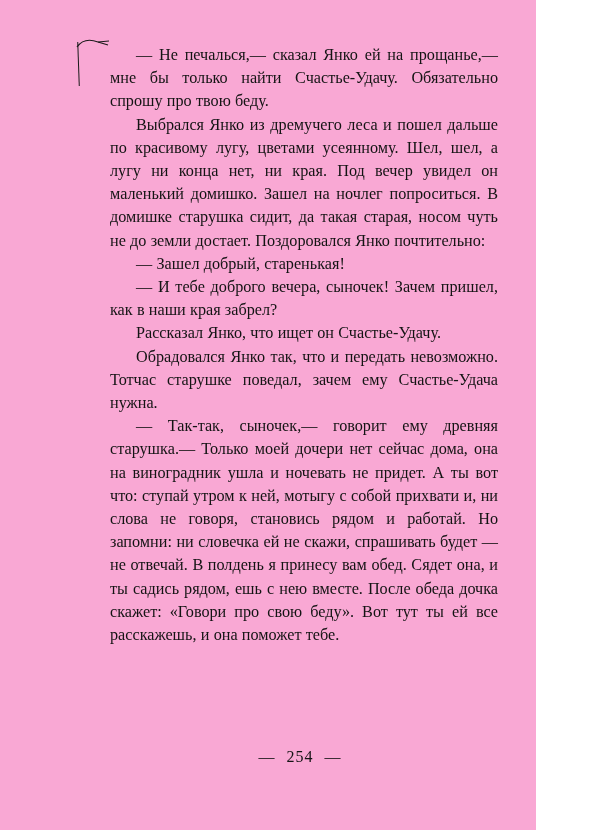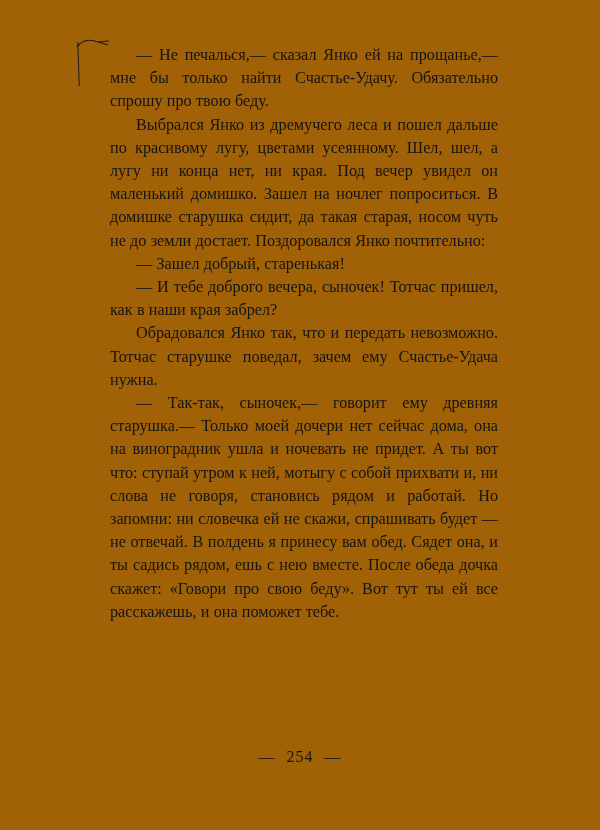--- a/index.html
+++ b/index.html
@@ -11,23 +11,23 @@
     width: 600px;
     height: 830px;
     position: relative;
     font-family: "Liberation Serif", serif;
     color: #141414;
     overflow: hidden;
   }
   .page {
     position: absolute;
     left: 0; top: 0;
-    width: 600px;
+    width: 536px;
     height: 830px;
-    background: #a16207;
+    background: #f9a8d4;
   }
   .text-column {
     position: absolute;
     left: 110px;
     top: 44px;
     width: 388px;
   }
   p.para {
     margin: 0;
     font-size: 16.2px;
@@ -88,21 +88,22 @@
     <svg class="swoosh" viewBox="0 0 34 14">
       <path d="M1 9 C6 2, 14 1, 22 4 L32 7" stroke="#1a1a1a" stroke-width="1.2" fill="none"></path>
       <path d="M22 4 L33 3" stroke="#1a1a1a" stroke-width="1" fill="none"></path>
     </svg>
   </div>
 
   <div class="text-column">
     <p class="para">— Не печалься,— сказал Янко ей на про­щанье,— мне бы только найти Счастье-Удачу. Обя­зательно спрошу про твою беду.</p>
     <p class="para">Выбрался Янко из дремучего леса и пошел даль­ше по красивому лугу, цветами усеянному. Шел, шел, а лугу ни конца нет, ни края. Под вечер увидел он маленький домишко. Зашел на ночлег попро­ситься. В домишке старушка сидит, да такая старая, носом чуть не до земли достает. Поздоровался Янко почтительно:</p>
     <p class="para dash">— Зашел добрый, старенькая!</p>
-    <p class="para dash">— И тебе доброго вечера, сыночек! Тотчас при­шел, как в наши края забрел?</p>
+    <p class="para dash">— И тебе доброго вечера, сыночек! Зачем при­шел, как в наши края забрел?</p>
+    <p class="para">Рассказал Янко, что ищет он Счастье-Удачу.</p>
     <p class="para">Обрадовался Янко так, что и передать невоз­можно. Тотчас старушке поведал, зачем ему Сча­стье-Удача нужна.</p>
     <p class="para dash">— Так-так, сыночек,— говорит ему древняя старушка.— Только моей дочери нет сейчас дома, она на виноградник ушла и ночевать не придет. А ты вот что: ступай утром к ней, мотыгу с собой прихвати и, ни слова не говоря, становись рядом и работай. Но запомни: ни словечка ей не скажи, спрашивать будет — не отвечай. В полдень я при­несу вам обед. Сядет она, и ты садись рядом, ешь с нею вместе. После обеда дочка скажет: «Говори про свою беду». Вот тут ты ей все расскажешь, и она поможет тебе.</p>
   </div>
 
   <div class="page-number">
     <span>—</span>
     <span class="num">254</span>
     <span>—</span>
   </div>
 

